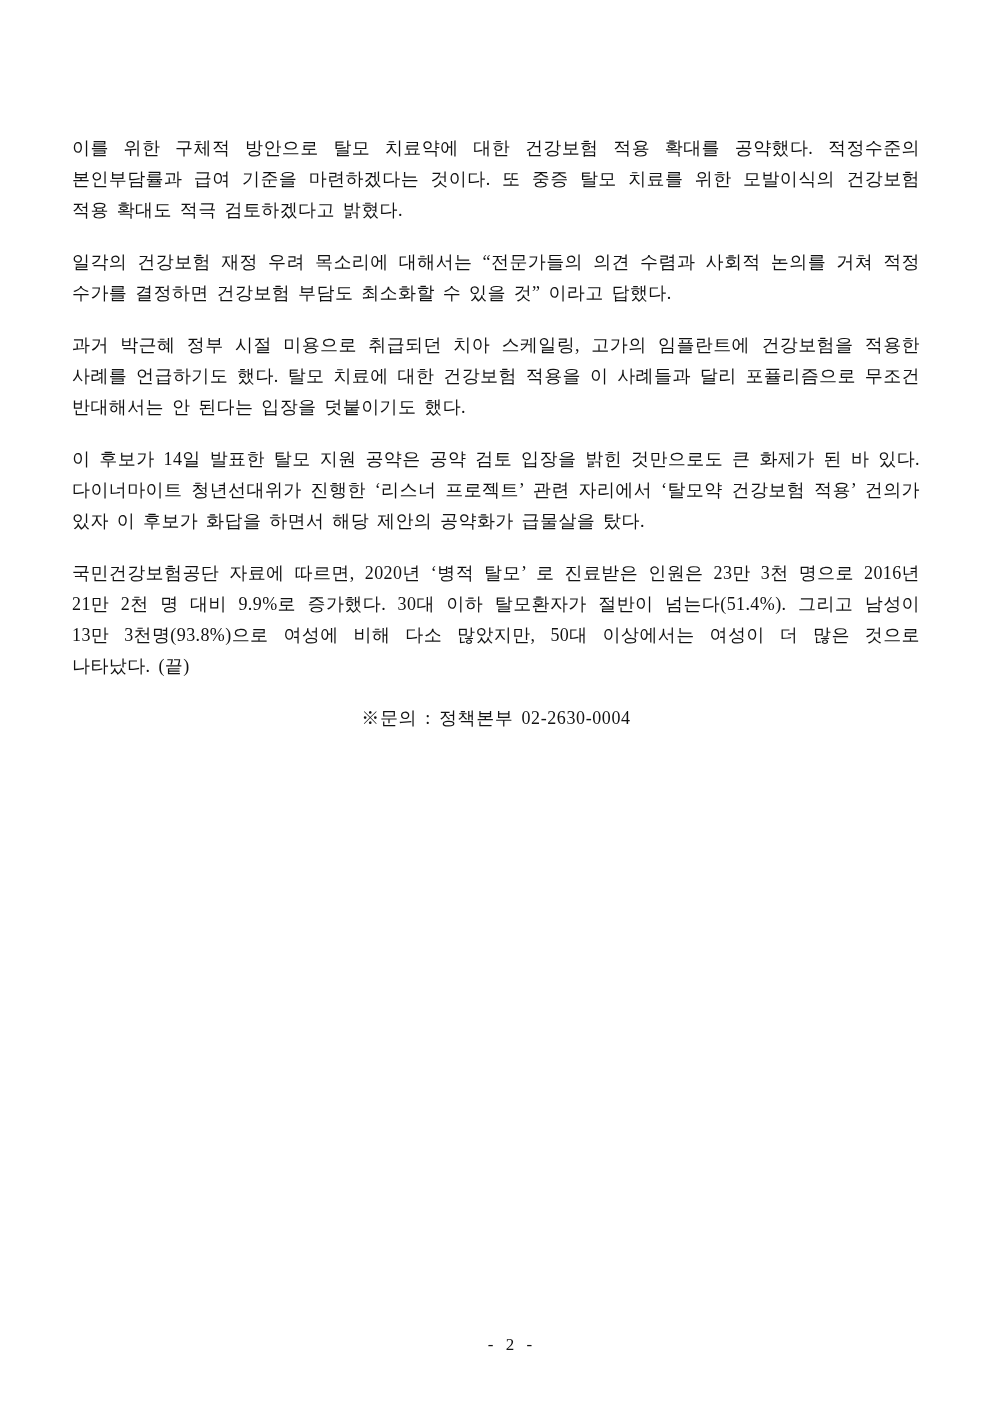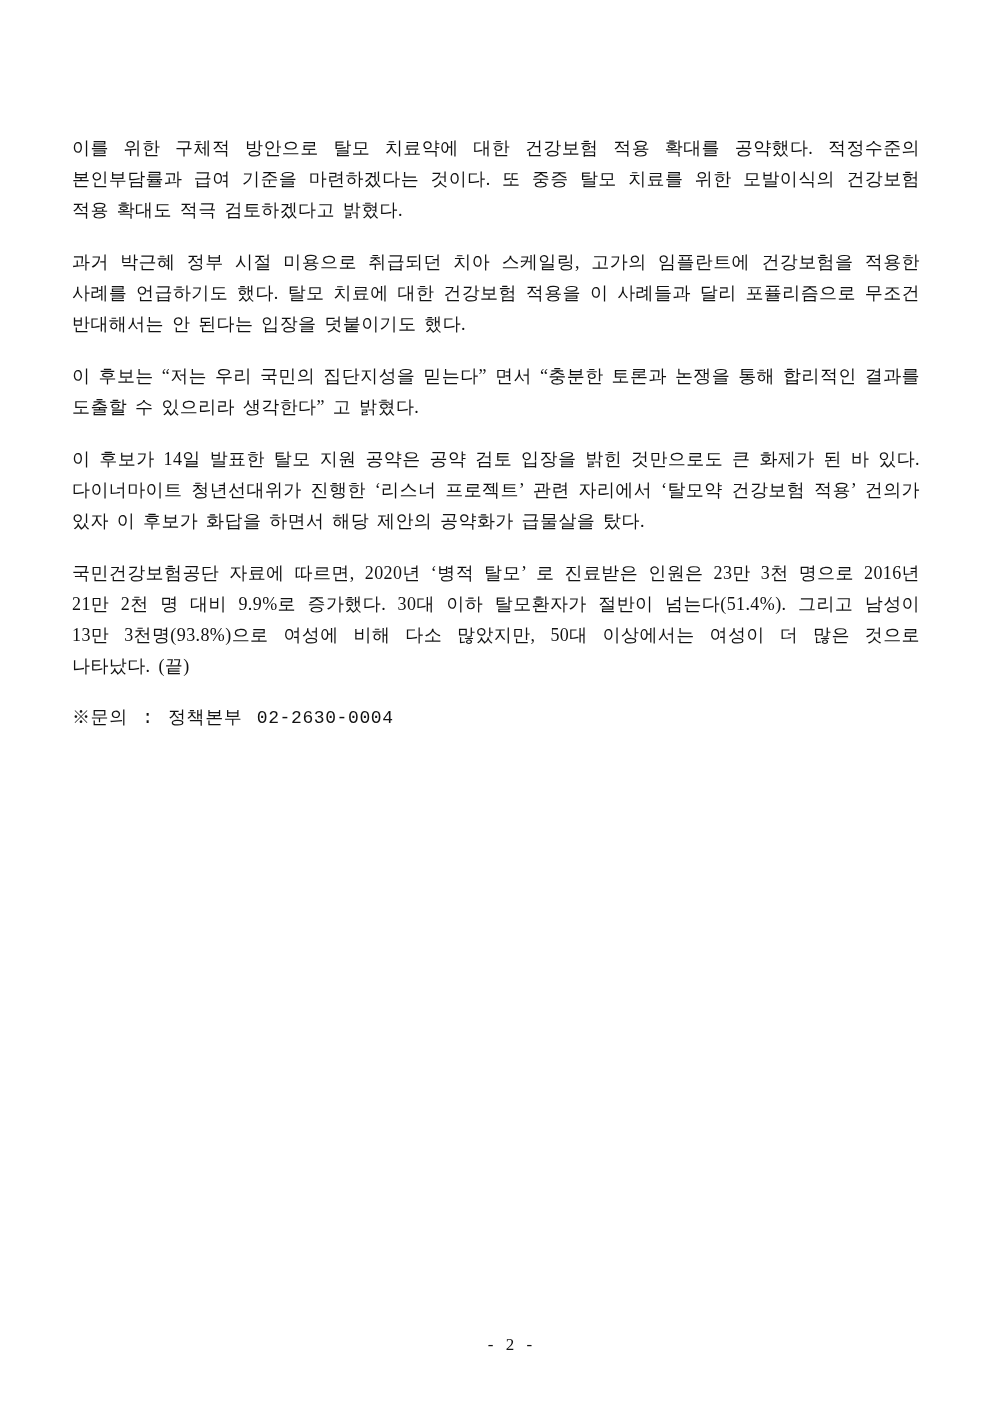--- a/index.html
+++ b/index.html
@@ -30,44 +30,43 @@
     text-align: justify;
     text-align-last: left;
     word-break: keep-all;
     letter-spacing: 0.4px;
     word-spacing: 3px;
   }
   .content p.contact {
     margin: 6px 0 0 0;
     font-size: 18px;
     line-height: 31px;
-    text-align: left;
+    text-align: center;
     word-break: keep-all;
     letter-spacing: 0.6px;
     word-spacing: 3px;
-    font-family: Liberation Mono, monospace;
   }
   .page-number {
     position: absolute;
     left: 0;
     right: 0;
     bottom: 47px;
     text-align: center;
     font-size: 17px;
     line-height: 22px;
     letter-spacing: 4px;
     color: #121212;
   }
 </style>
 </head>
 <body>
 
 <div class="page">
   <div class="content">
     <p class="body-para">이를 위한 구체적 방안으로 탈모 치료약에 대한 건강보험 적용 확대를 공약했다. 적정수준의 본인부담률과 급여 기준을 마련하겠다는 것이다. 또 중증 탈모 치료를 위한 모발이식의 건강보험 적용 확대도 적극 검토하겠다고 밝혔다.</p>
+    <p class="body-para">일각의 건강보험 재정 우려 목소리에 대해서는 “전문가들의 의견 수렴과 사회적 논의를 거쳐 적정 수가를 결정하면 건강보험 부담도 최소화할 수 있을 것” 이라고 답했다.</p>
     <p class="body-para">과거 박근혜 정부 시절 미용으로 취급되던 치아 스케일링, 고가의 임플란트에 건강보험을 적용한 사례를 언급하기도 했다. 탈모 치료에 대한 건강보험 적용을 이 사례들과 달리 포퓰리즘으로 무조건 반대해서는 안 된다는 입장을 덧붙이기도 했다.</p>
-    <p class="body-para">이 후보는 “저는 우리 국민의 집단지성을 믿는다” 면서 “충분한 토론과 논쟁을 통해 합리적인 결과를 도출할 수 있으리라 생각한다” 고 밝혔다.</p>
     <p class="body-para">이 후보가 14일 발표한 탈모 지원 공약은 공약 검토 입장을 밝힌 것만으로도 큰 화제가 된 바 있다. 다이너마이트 청년선대위가 진행한 ‘리스너 프로젝트’ 관련 자리에서 ‘탈모약 건강보험 적용’ 건의가 있자 이 후보가 화답을 하면서 해당 제안의 공약화가 급물살을 탔다.</p>
     <p class="body-para">국민건강보험공단 자료에 따르면, 2020년 ‘병적 탈모’ 로 진료받은 인원은 23만 3천 명으로 2016년 21만 2천 명 대비 9.9%로 증가했다. 30대 이하 탈모환자가 절반이 넘는다(51.4%). 그리고 남성이 13만 3천명(93.8%)으로 여성에 비해 다소 많았지만, 50대 이상에서는 여성이 더 많은 것으로 나타났다. (끝)</p>
     <p class="contact">※문의 : 정책본부 02-2630-0004</p>
   </div>
   <div class="page-number">- 2 -</div>
 </div>
 
 </body></html>

